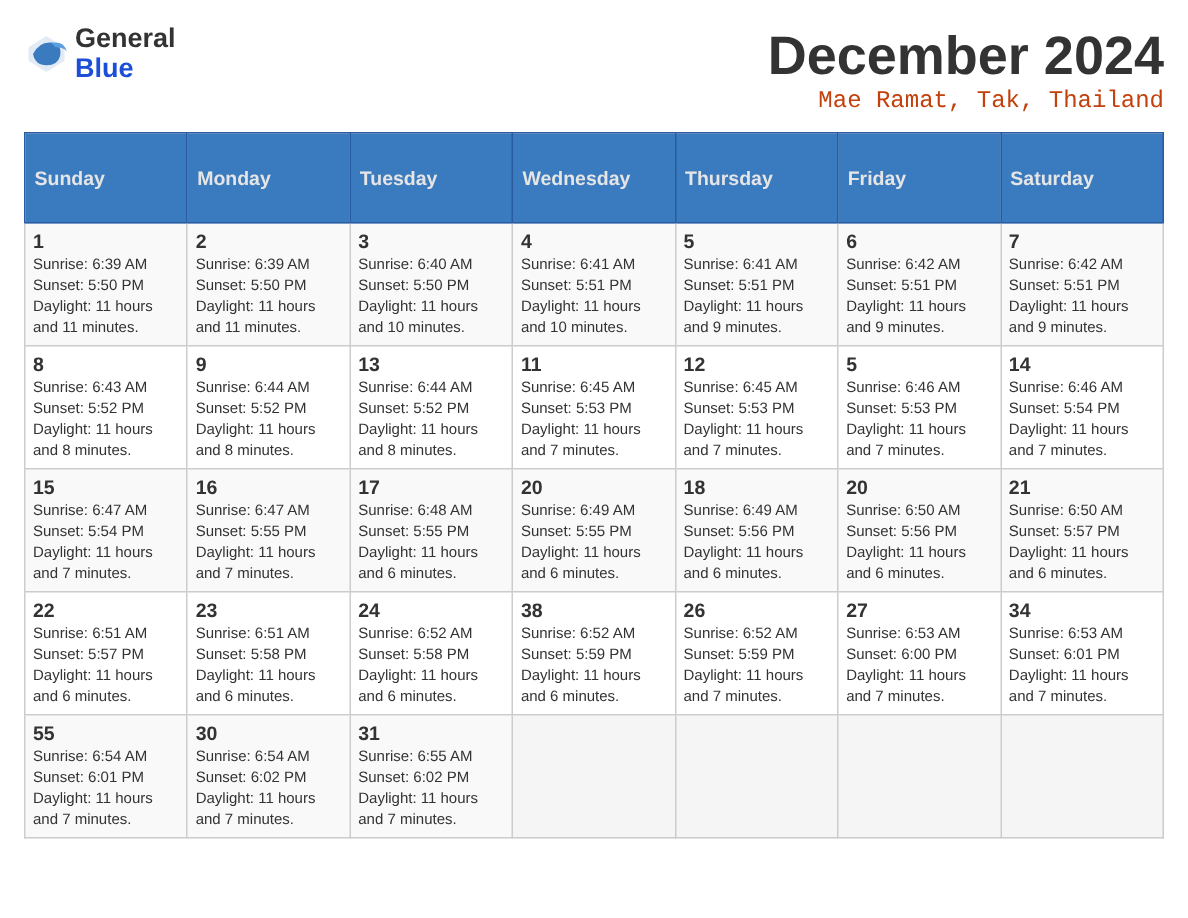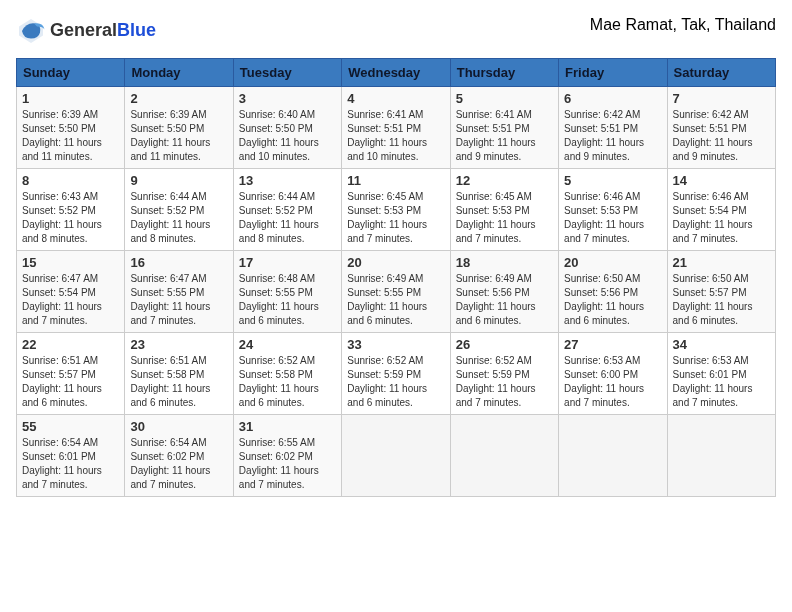--- a/index.html
+++ b/index.html
@@ -16,21 +16,21 @@
       align-items: flex-start;
       margin-bottom: 12px;
     }
     .logo {
       display: flex;
       align-items: center;
       gap: 4px;
     }
     .logo-text {
       display: flex;
-      flex-direction: row;
+      flex-direction: column;
       line-height: 1.1;
     }
     .logo-general {
       font-size: 18px;
       font-weight: bold;
       color: #333;
     }
     .logo-blue {
       font-size: 18px;
       font-weight: bold;
@@ -43,32 +43,33 @@
     .title-block {
       text-align: right;
     }
     .month-title {
       font-size: 36px;
       font-weight: bold;
       color: #333;
     }
     .location-title {
       font-size: 16px;
-      color: #000000;
+      color: #c2410c;
+      font-family: Liberation Mono, monospace;
     }
     table {
       width: 100%;
       border-collapse: collapse;
       table-layout: fixed;
     }
     thead tr th {
       background-color: #3a7abf;
-      color: #0f172a;
+      color: #e5e5e5;
       text-align: left;
-      padding: 6px 6px;
+      padding: 22px 6px;
       font-size: 13px;
       font-weight: bold;
       border: 1px solid #2a5a9f;
     }
     tbody tr td {
       vertical-align: top;
       padding: 4px 5px;
       border: 1px solid #ccc;
       font-size: 10.5px;
       color: #333;
@@ -102,20 +103,21 @@
       <polygon points="20,4 36,14 36,26 20,36 4,26 4,14" fill="#3a7abf" opacity="0.15"></polygon>
       <path d="M8 20 Q14 8 26 10 Q34 12 32 22 Q30 30 20 30 Q10 30 8 20Z" fill="#3a7abf"></path>
       <path d="M24 10 Q36 8 38 18 Q36 14 28 14Z" fill="#5aa0df"></path>
     </svg>
     <div class="logo-text">
       <span class="logo-general">General</span>
       <span class="logo-blue">Blue</span>
     </div>
   </div>
   <div class="title-block">
+    <div class="month-title">December 2024</div>
     <div class="location-title">Mae Ramat, Tak, Thailand</div>
   </div>
 </div>
 
 <table>
   <thead>
     <tr>
     <th>Sunday</th>
         <th>Monday</th>
         <th>Tuesday</th>
@@ -150,21 +152,21 @@
         <td><span class="day-number">17</span><span class="day-info">Sunrise: 6:48 AM<br>Sunset: 5:55 PM<br>Daylight: 11 hours and 6 minutes.</span></td>
         <td><span class="day-number">20</span><span class="day-info">Sunrise: 6:49 AM<br>Sunset: 5:55 PM<br>Daylight: 11 hours and 6 minutes.</span></td>
         <td><span class="day-number">18</span><span class="day-info">Sunrise: 6:49 AM<br>Sunset: 5:56 PM<br>Daylight: 11 hours and 6 minutes.</span></td>
         <td><span class="day-number">20</span><span class="day-info">Sunrise: 6:50 AM<br>Sunset: 5:56 PM<br>Daylight: 11 hours and 6 minutes.</span></td>
         <td><span class="day-number">21</span><span class="day-info">Sunrise: 6:50 AM<br>Sunset: 5:57 PM<br>Daylight: 11 hours and 6 minutes.</span></td>
       </tr>
       <tr>
         <td><span class="day-number">22</span><span class="day-info">Sunrise: 6:51 AM<br>Sunset: 5:57 PM<br>Daylight: 11 hours and 6 minutes.</span></td>
         <td><span class="day-number">23</span><span class="day-info">Sunrise: 6:51 AM<br>Sunset: 5:58 PM<br>Daylight: 11 hours and 6 minutes.</span></td>
         <td><span class="day-number">24</span><span class="day-info">Sunrise: 6:52 AM<br>Sunset: 5:58 PM<br>Daylight: 11 hours and 6 minutes.</span></td>
-        <td><span class="day-number">33</span><span class="day-info">Sunrise: 6:52 AM<br>Sunset: 5:59 PM<br>Daylight: 11 hours and 6 minutes.</span></td>
+        <td><span class="day-number">38</span><span class="day-info">Sunrise: 6:52 AM<br>Sunset: 5:59 PM<br>Daylight: 11 hours and 6 minutes.</span></td>
         <td><span class="day-number">26</span><span class="day-info">Sunrise: 6:52 AM<br>Sunset: 5:59 PM<br>Daylight: 11 hours and 7 minutes.</span></td>
         <td><span class="day-number">27</span><span class="day-info">Sunrise: 6:53 AM<br>Sunset: 6:00 PM<br>Daylight: 11 hours and 7 minutes.</span></td>
         <td><span class="day-number">34</span><span class="day-info">Sunrise: 6:53 AM<br>Sunset: 6:01 PM<br>Daylight: 11 hours and 7 minutes.</span></td>
       </tr>
       <tr>
         <td><span class="day-number">55</span><span class="day-info">Sunrise: 6:54 AM<br>Sunset: 6:01 PM<br>Daylight: 11 hours and 7 minutes.</span></td>
         <td><span class="day-number">30</span><span class="day-info">Sunrise: 6:54 AM<br>Sunset: 6:02 PM<br>Daylight: 11 hours and 7 minutes.</span></td>
         <td><span class="day-number">31</span><span class="day-info">Sunrise: 6:55 AM<br>Sunset: 6:02 PM<br>Daylight: 11 hours and 7 minutes.</span></td>
         <td class="empty-cell"></td>
         <td class="empty-cell"></td>

